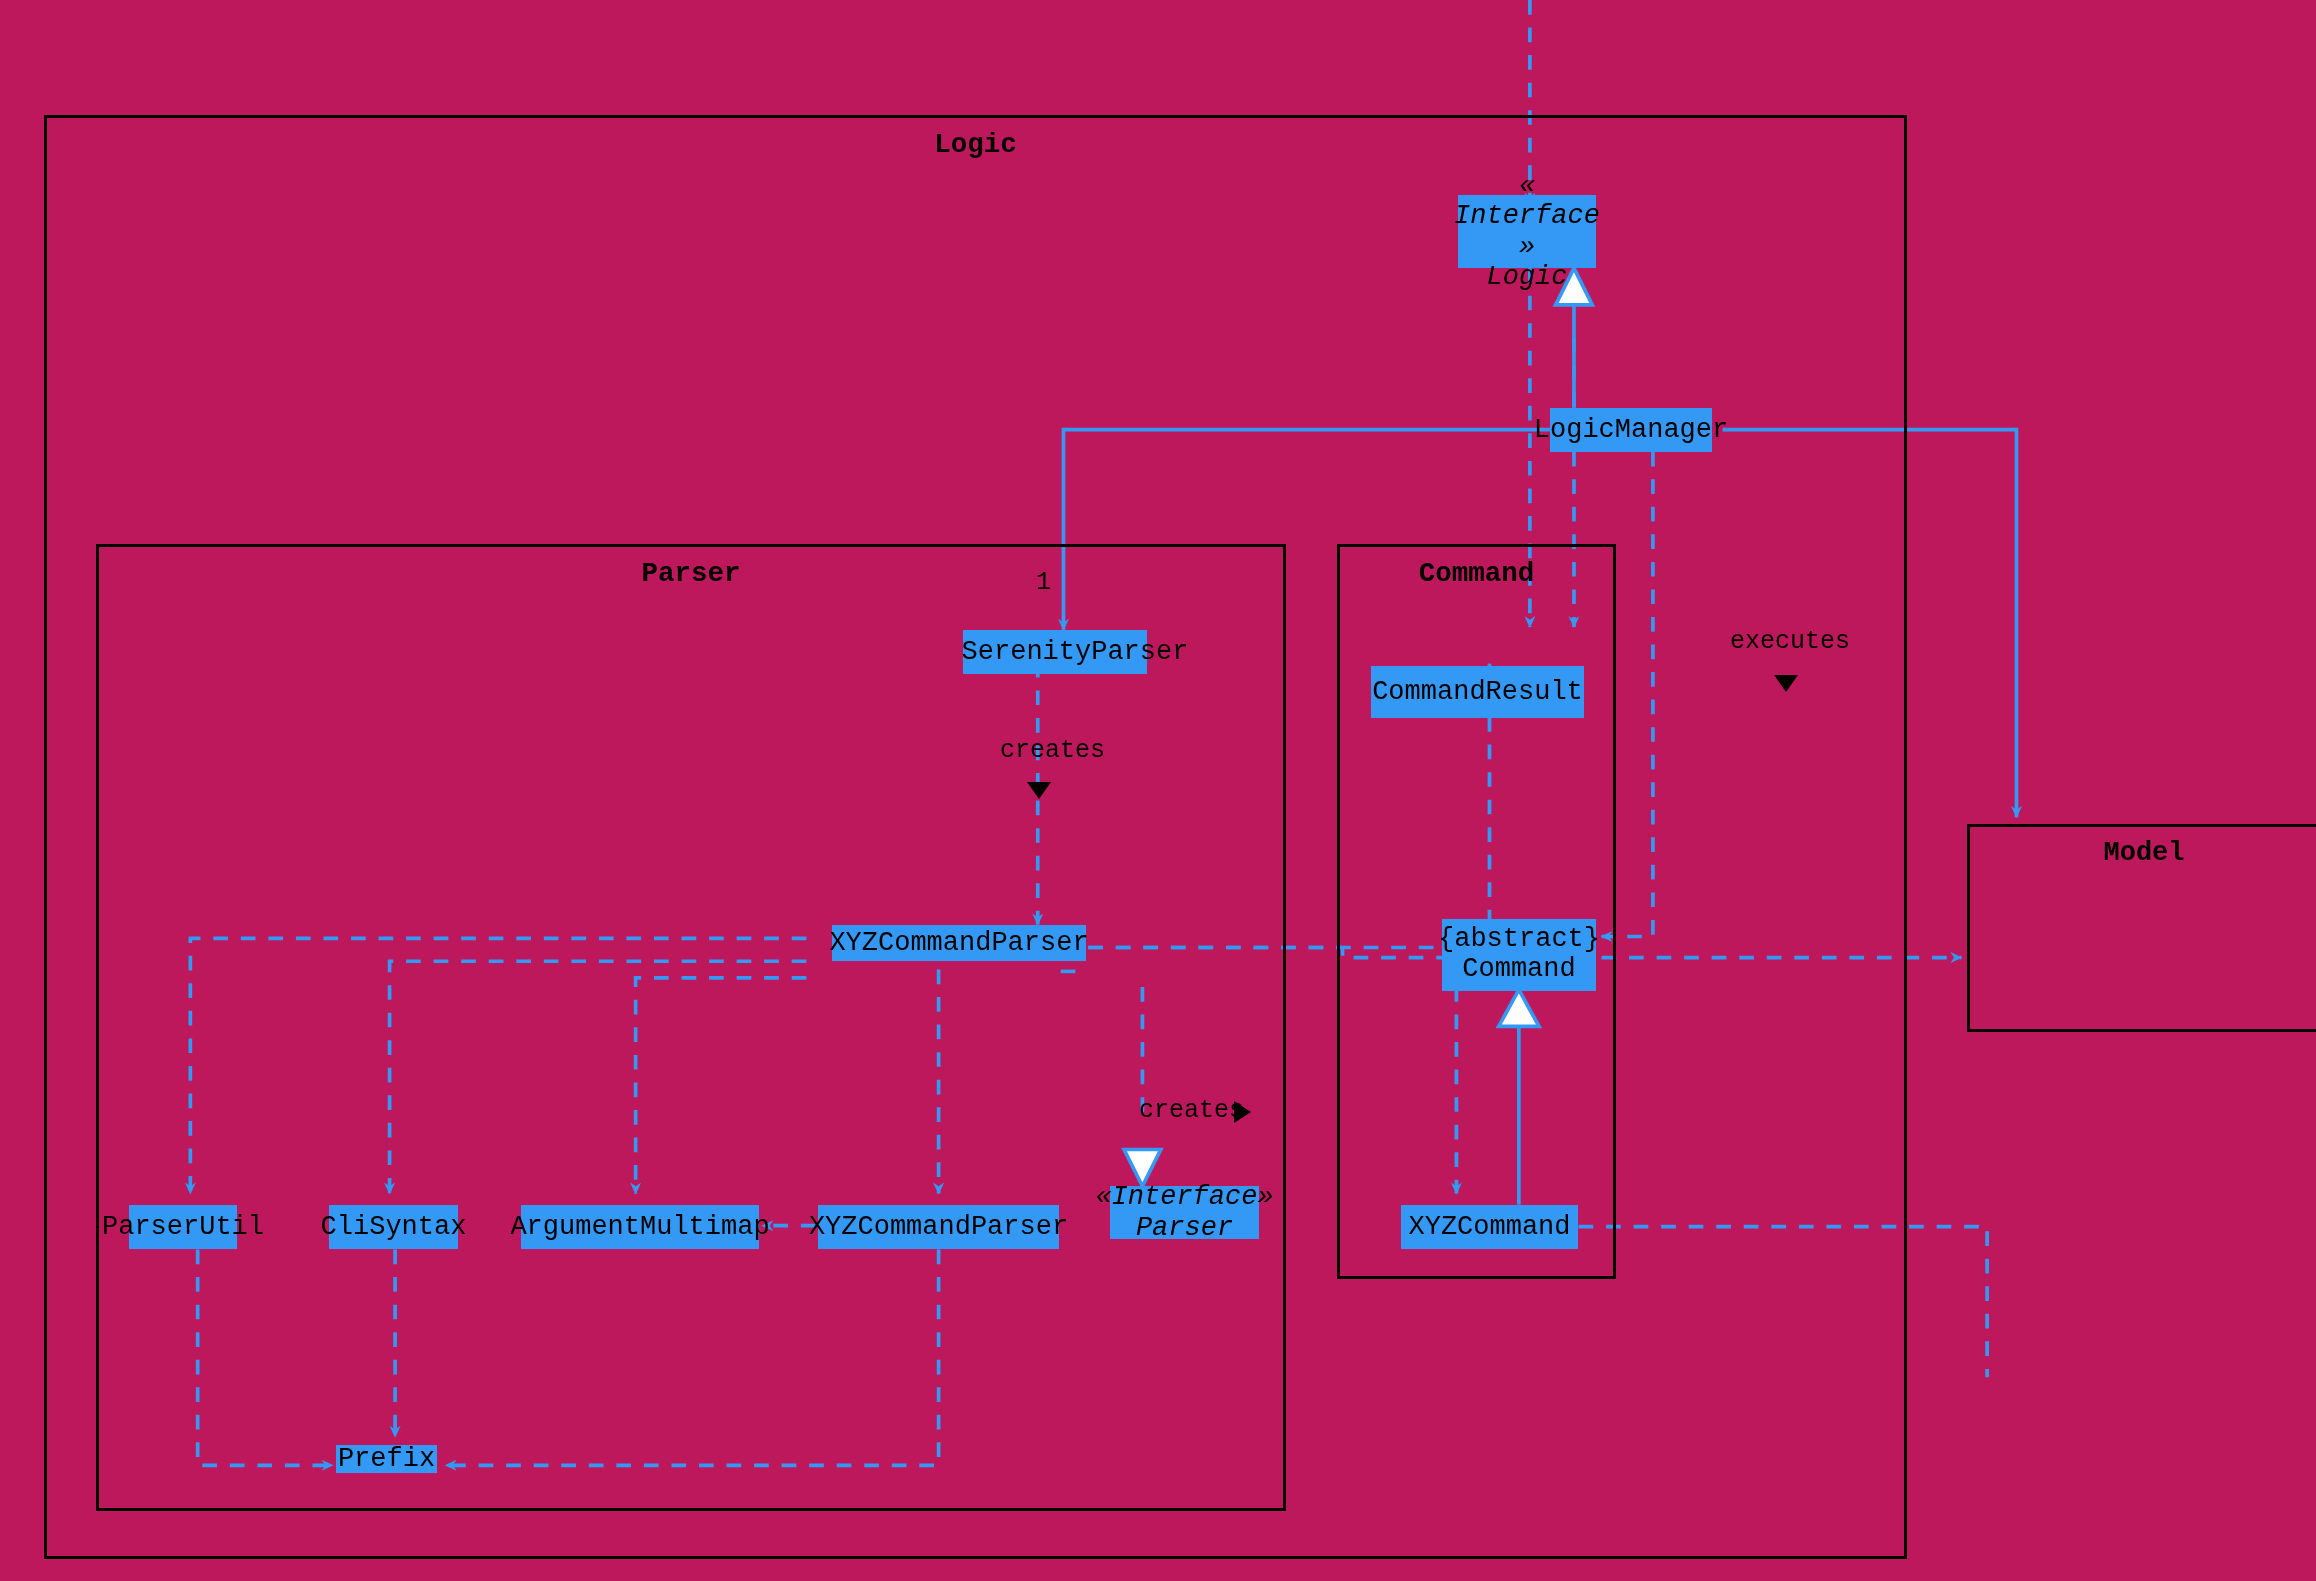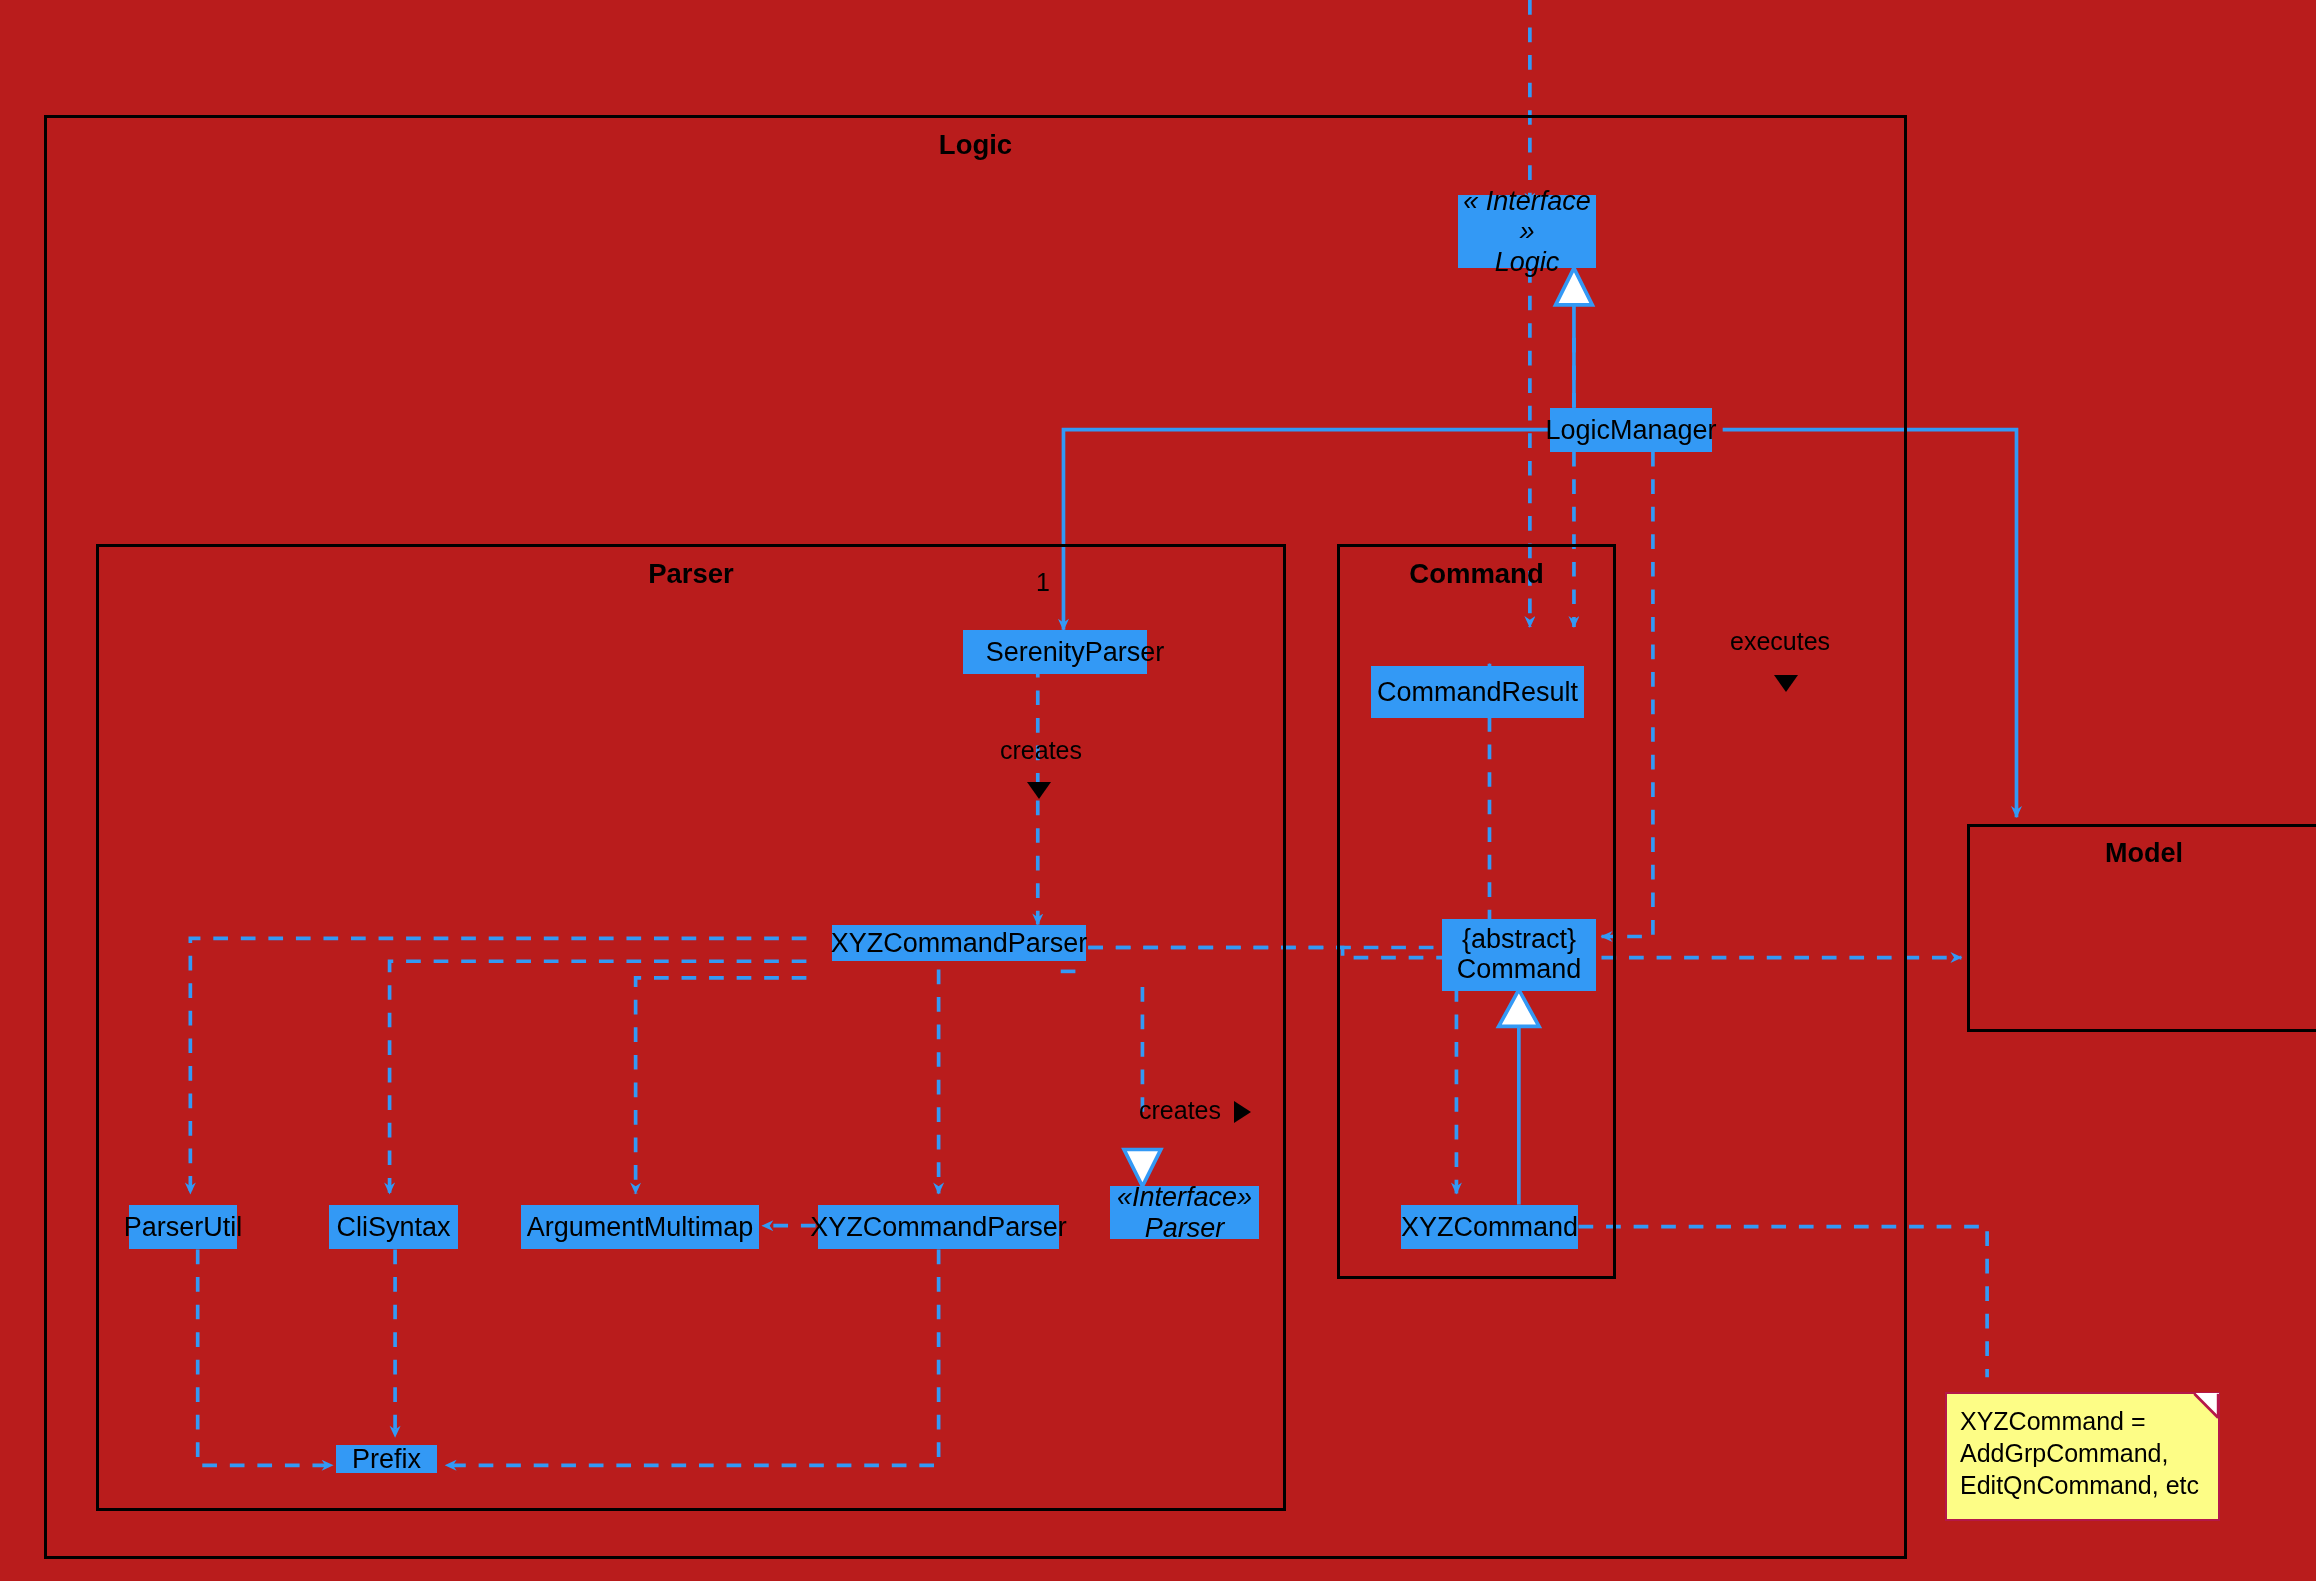--- a/index.html
+++ b/index.html
@@ -4,22 +4,22 @@
 <style>
   html, body {
     margin: 0;
     padding: 0;
     background: #ffffff;
   }
   #canvas {
     position: relative;
     width: 2317px;
     height: 1581px;
-    background: #b91c1c;
-    font-family: Liberation Sans, sans-serif;
+    background: #be185d;
+    font-family: Liberation Mono, monospace;
     overflow: hidden;
   }
   svg.wires {
     position: absolute;
     left: 0;
     top: 0;
     width: 2317px;
     height: 1581px;
     pointer-events: none;
   }
@@ -267,25 +267,15 @@
 
   <div class="lbl" style="left:1000px; top:736px;">creates</div>
   <div class="tri-down" style="left:1027px; top:782px;"></div>
 
   <div class="lbl" style="left:1139px; top:1096px;">creates</div>
   <div class="tri-right" style="left:1234px; top:1101px;"></div>
 
   <div class="lbl" style="left:1730px; top:627px;">executes</div>
   <div class="tri-down" style="left:1774px; top:675px;"></div>
 
-  <div class="note" style="left:1945px; top:1392px; width:275px; height:129px;">
-    <div>XYZCommand =</div>
-    <div>AddGrpCommand,</div>
-    <div>EditQnCommand, etc</div>
-    <div class="note-fold"></div>
-    <svg class="note-fold-edge" viewBox="0 0 36 36">
-      <path d="M8,2 L34,28" stroke="#b5174a" stroke-width="3" fill="none"></path>
-      <path d="M34,2 L34,28" stroke="#b5174a" stroke-width="3" fill="none"></path>
-    </svg>
-  </div>
 
 </div>
 
 
 </body></html>

